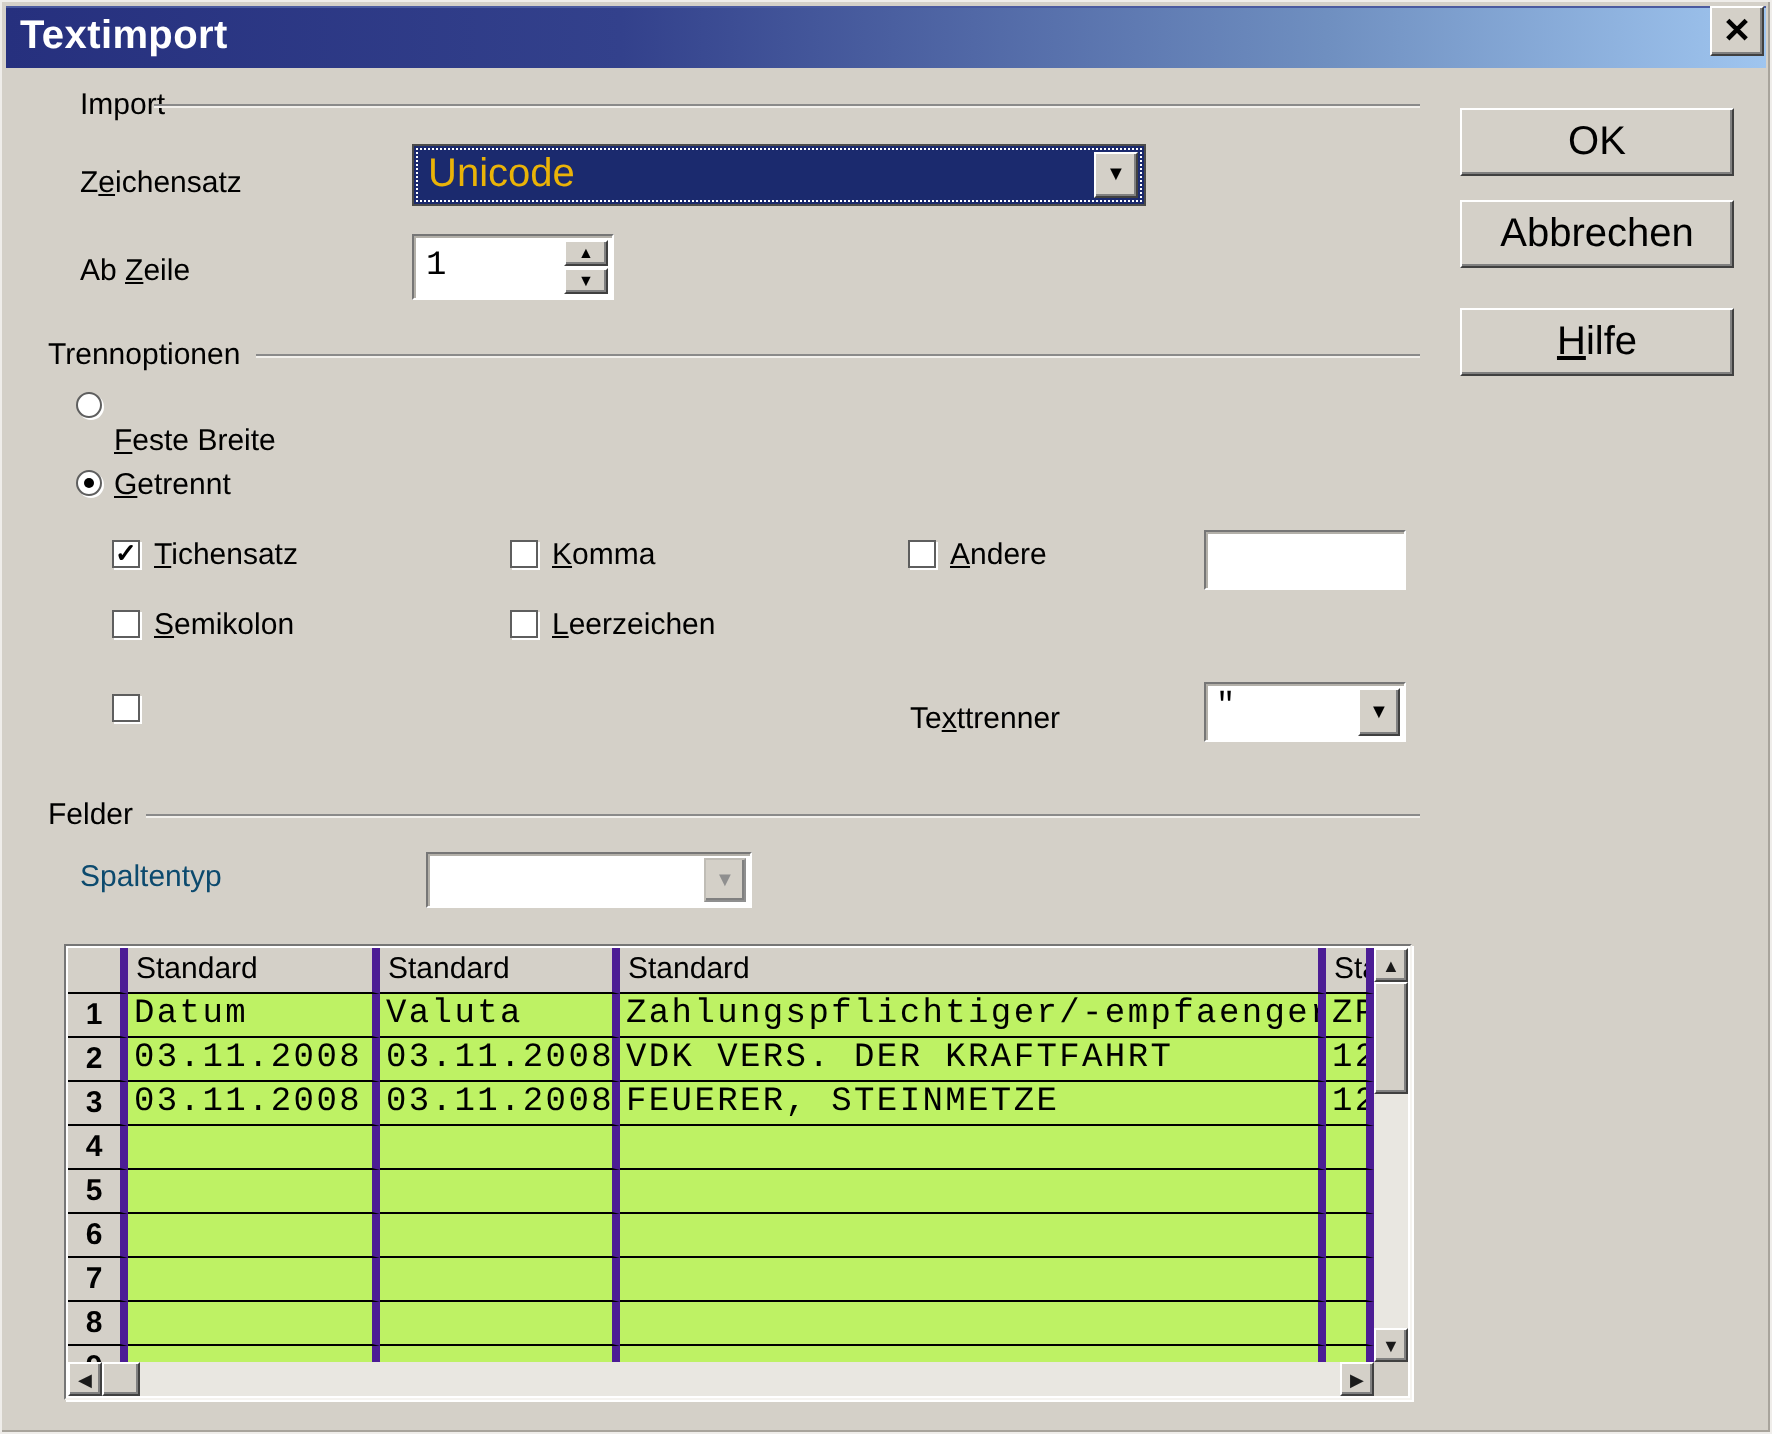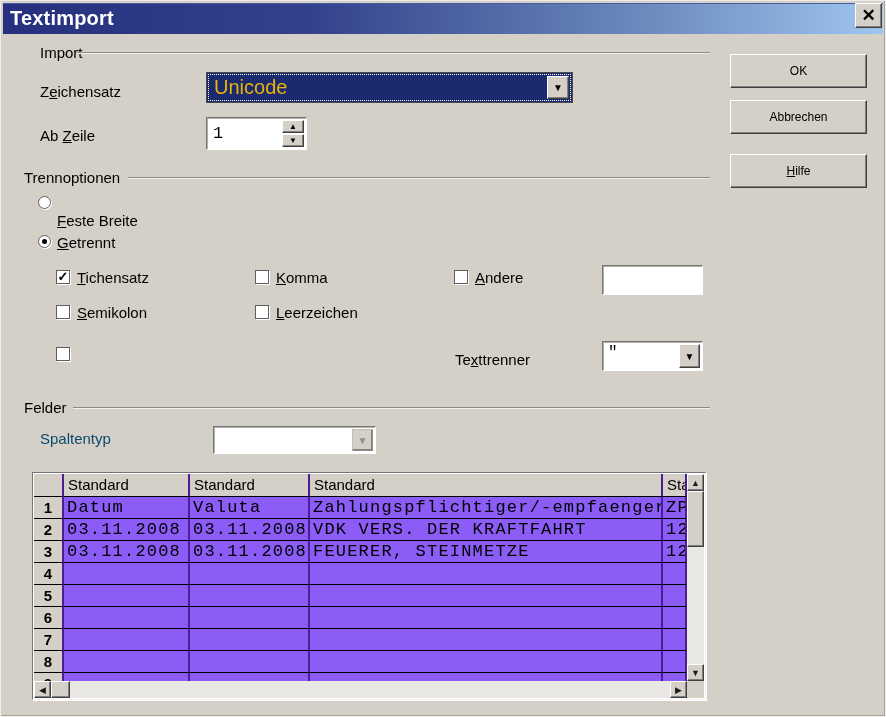--- a/index.html
+++ b/index.html
@@ -24,21 +24,21 @@
   .label { position:absolute; font-size:15px; color:#000; white-space:nowrap; }
   .u { text-decoration:underline; }
   .group-label { position:absolute; font-size:15px; color:#000; }
   .group-line { position:absolute; height:2px; border-top:1px solid #8a8a8a; border-bottom:1px solid #f2f0ec; }
 
   .btn3d { position:absolute; background:#d4d0c8;
            border-top:1px solid #ffffff; border-left:1px solid #ffffff;
            border-right:1px solid #404040; border-bottom:1px solid #404040;
            box-shadow: inset -1px -1px 0 #808080;
            display:flex; align-items:center; justify-content:center;
-           font-size:12px; color:#000; cursor:default; }
+           font-size:20px; color:#000; cursor:default; }
 
   .sunken { position:absolute; background:#ffffff;
             border-top:1px solid #767676; border-left:1px solid #767676;
             border-right:1px solid #ffffff; border-bottom:1px solid #ffffff;
             box-shadow: inset 1px 1px 0 #b3b0a9; }
 
   
   .combo-blue { position:absolute; background:#1b2a6e; border:1px solid #4a4a4a; }
   .combo-blue .focus-dots { position:absolute; inset:1px; border:1px dotted #ffffff; pointer-events:none; }
   .combo-blue .combo-text { position:absolute; left:7px; top:0; bottom:0; display:flex; align-items:center;
@@ -70,27 +70,27 @@
   .disabled-text { color:#0c4a6e; }
 
   
   .ptable { position:absolute; left:32px; top:472px; width:674px; height:228px; background:#ffffff;
             border-top:1px solid #767676; border-left:1px solid #767676;
             border-right:1px solid #f5f3ef; border-bottom:1px solid #f5f3ef;
             box-shadow: 1px 1px 0 #ffffff; }
   .grid { position:absolute; left:1px; top:1px; right:18px; bottom:18px; overflow:hidden; background:#fff; }
   .trow { display:flex; height:22px; }
   .trow.head { height:23px; }
-  .tcell { flex:none; overflow:hidden; white-space:nowrap; border-right:2px solid #4c1d95; border-bottom:1px solid #000; }
+  .tcell { flex:none; overflow:hidden; white-space:nowrap; border-right:4px solid #4c1d95; border-bottom:1px solid #000; }
   .tcell.num  { width:30px; background:#d4d0c8; font-size:15px; font-weight:bold; text-align:center; line-height:21px; }
   .tcell.c1 { width:126px; } .tcell.c2 { width:120px; } .tcell.c3 { width:353px; } .tcell.c4 { flex:1 1 0; min-width:0; }
   .trow.head .tcell { background:#d4d0c8; font-size:15px; line-height:22px; padding-left:4px; }
   .trow.head .tcell.num { padding-left:0; }
   .trow:not(.head) .tcell:not(.num) { font-family:"Liberation Mono","DejaVu Sans Mono",monospace;
-            font-size:17px; letter-spacing:1.2px; line-height:21px; padding-left:3px; background:#8b5cf6; }
+            font-size:17px; letter-spacing:1.2px; line-height:21px; padding-left:3px; background:#bef264; }
 
   .vsb { position:absolute; top:1px; right:1px; bottom:18px; width:17px; background:#e9e7e1; }
   .hsb { position:absolute; left:1px; bottom:1px; right:18px; height:17px; background:#e9e7e1; }
   .sbbtn { position:absolute; width:17px; height:17px; background:#d4d0c8;
            border-top:1px solid #ffffff; border-left:1px solid #ffffff;
            border-right:1px solid #404040; border-bottom:1px solid #404040;
            box-shadow: inset -1px -1px 0 #808080;
            display:flex; align-items:center; justify-content:center; font-size:9px; color:#1a1a1a; }
   .sbthumb { position:absolute; background:#d4d0c8;
              border-top:1px solid #ffffff; border-left:1px solid #ffffff;

